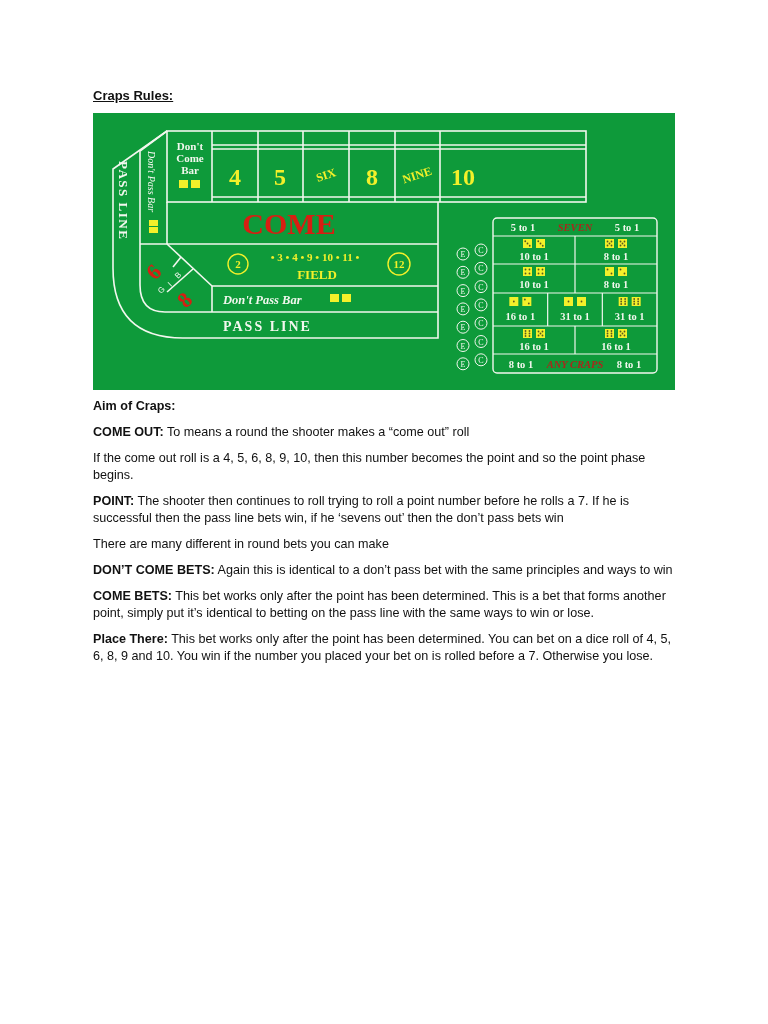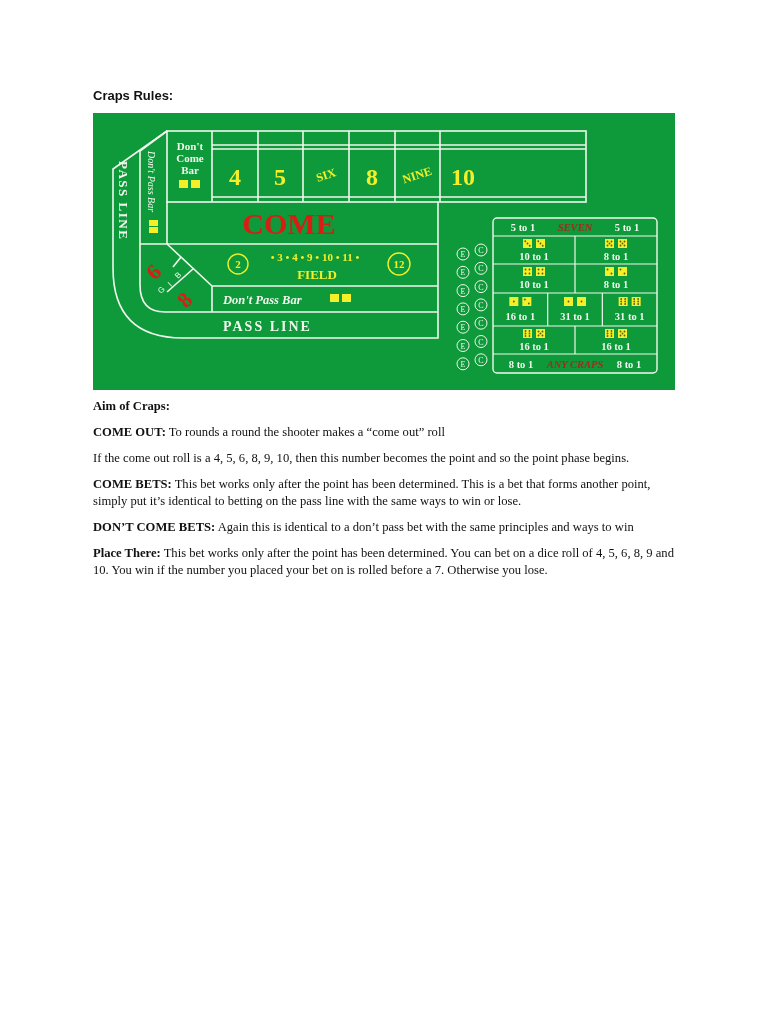--- a/index.html
+++ b/index.html
@@ -1,20 +1,20 @@
 <!DOCTYPE html>
 <html><head>
   <meta charset="utf-8">
   <style>
     html, body { margin:0; padding:0; background:#ffffff; }
     body { width:768px; height:1024px; position:relative; overflow:hidden; font-family:"Liberation Sans", sans-serif; color:#111; }
-    .doc-title { position:absolute; left:93px; top:88px; font-size:13px; font-weight:bold; }
+    .doc-title { position:absolute; left:93px; top:88px; font-size:13px; font-weight:bold; text-decoration:underline; }
     .table-wrap { position:absolute; left:93px; top:113px; width:582px; height:277px; }
     .table-wrap svg { display:block; }
-    .body-text { position:absolute; left:93px; top:398px; width:585px; font-size:12.6px; line-height:17px;font-family:Liberation Serif, serif; }
+    .body-text { position:absolute; left:93px; top:398px; width:585px; font-size:12.6px; line-height:17px; }
     .body-text p { margin:0 0 9px 0; }
     .body-text b { font-weight:bold; }
     .t-serif { font-family:"Liberation Serif", serif; }
   </style>
 </head>
 <body>
 
 <div class="doc-title">Craps Rules:</div>
 
 <div class="table-wrap">
@@ -241,18 +241,20 @@
         <text x="523" y="237" fill="#f2f7ee" font-size="10.5" font-weight="bold" font-family="Liberation Serif, serif" text-anchor="middle">16 to 1</text>
         <text x="428" y="255" fill="#f2f7ee" font-size="10.5" font-weight="bold" font-family="Liberation Serif, serif" text-anchor="middle">8 to 1</text>
         <text x="482" y="255" font-style="italic" fill="#a8281c" font-size="10.5" font-weight="bold" font-family="Liberation Serif, serif" text-anchor="middle">ANY CRAPS</text>
         <text x="536" y="255" fill="#f2f7ee" font-size="10.5" font-weight="bold" font-family="Liberation Serif, serif" text-anchor="middle">8 to 1</text>
       </g>
   </svg>
 </div>
 
 <div class="body-text" id="rules-body">
     <p><b>Aim of Craps:</b></p>
-    <p><b>COME OUT:</b><span> To rounds a round the shooter makes a “come out” roll</span></p>
+    <p><b>COME OUT:</b><span> To means a round the shooter makes a “come out” roll</span></p>
     <p><span>If the come out roll is a 4, 5, 6, 8, 9, 10, then this number becomes the point and so the point phase begins.</span></p>
+    <p><b>POINT:</b><span> The shooter then continues to roll trying to roll a point number before he rolls a 7. If he is successful then the pass line bets win, if he ‘sevens out’ then the don’t pass bets win</span></p>
+    <p><span>There are many different in round bets you can make</span></p>
+    <p><b>DON’T COME BETS:</b><span> Again this is identical to a don’t pass bet with the same principles and ways to win</span></p>
     <p><b>COME BETS:</b><span> This bet works only after the point has been determined. This is a bet that forms another point, simply put it’s identical to betting on the pass line with the same ways to win or lose.</span></p>
-    <p><b>DON’T COME BETS:</b><span> Again this is identical to a don’t pass bet with the same principles and ways to win</span></p>
     <p><b>Place There:</b><span> This bet works only after the point has been determined. You can bet on a dice roll of 4, 5, 6, 8, 9 and 10. You win if the number you placed your bet on is rolled before a 7. Otherwise you lose.</span></p>
   </div>
 
 </body></html>

